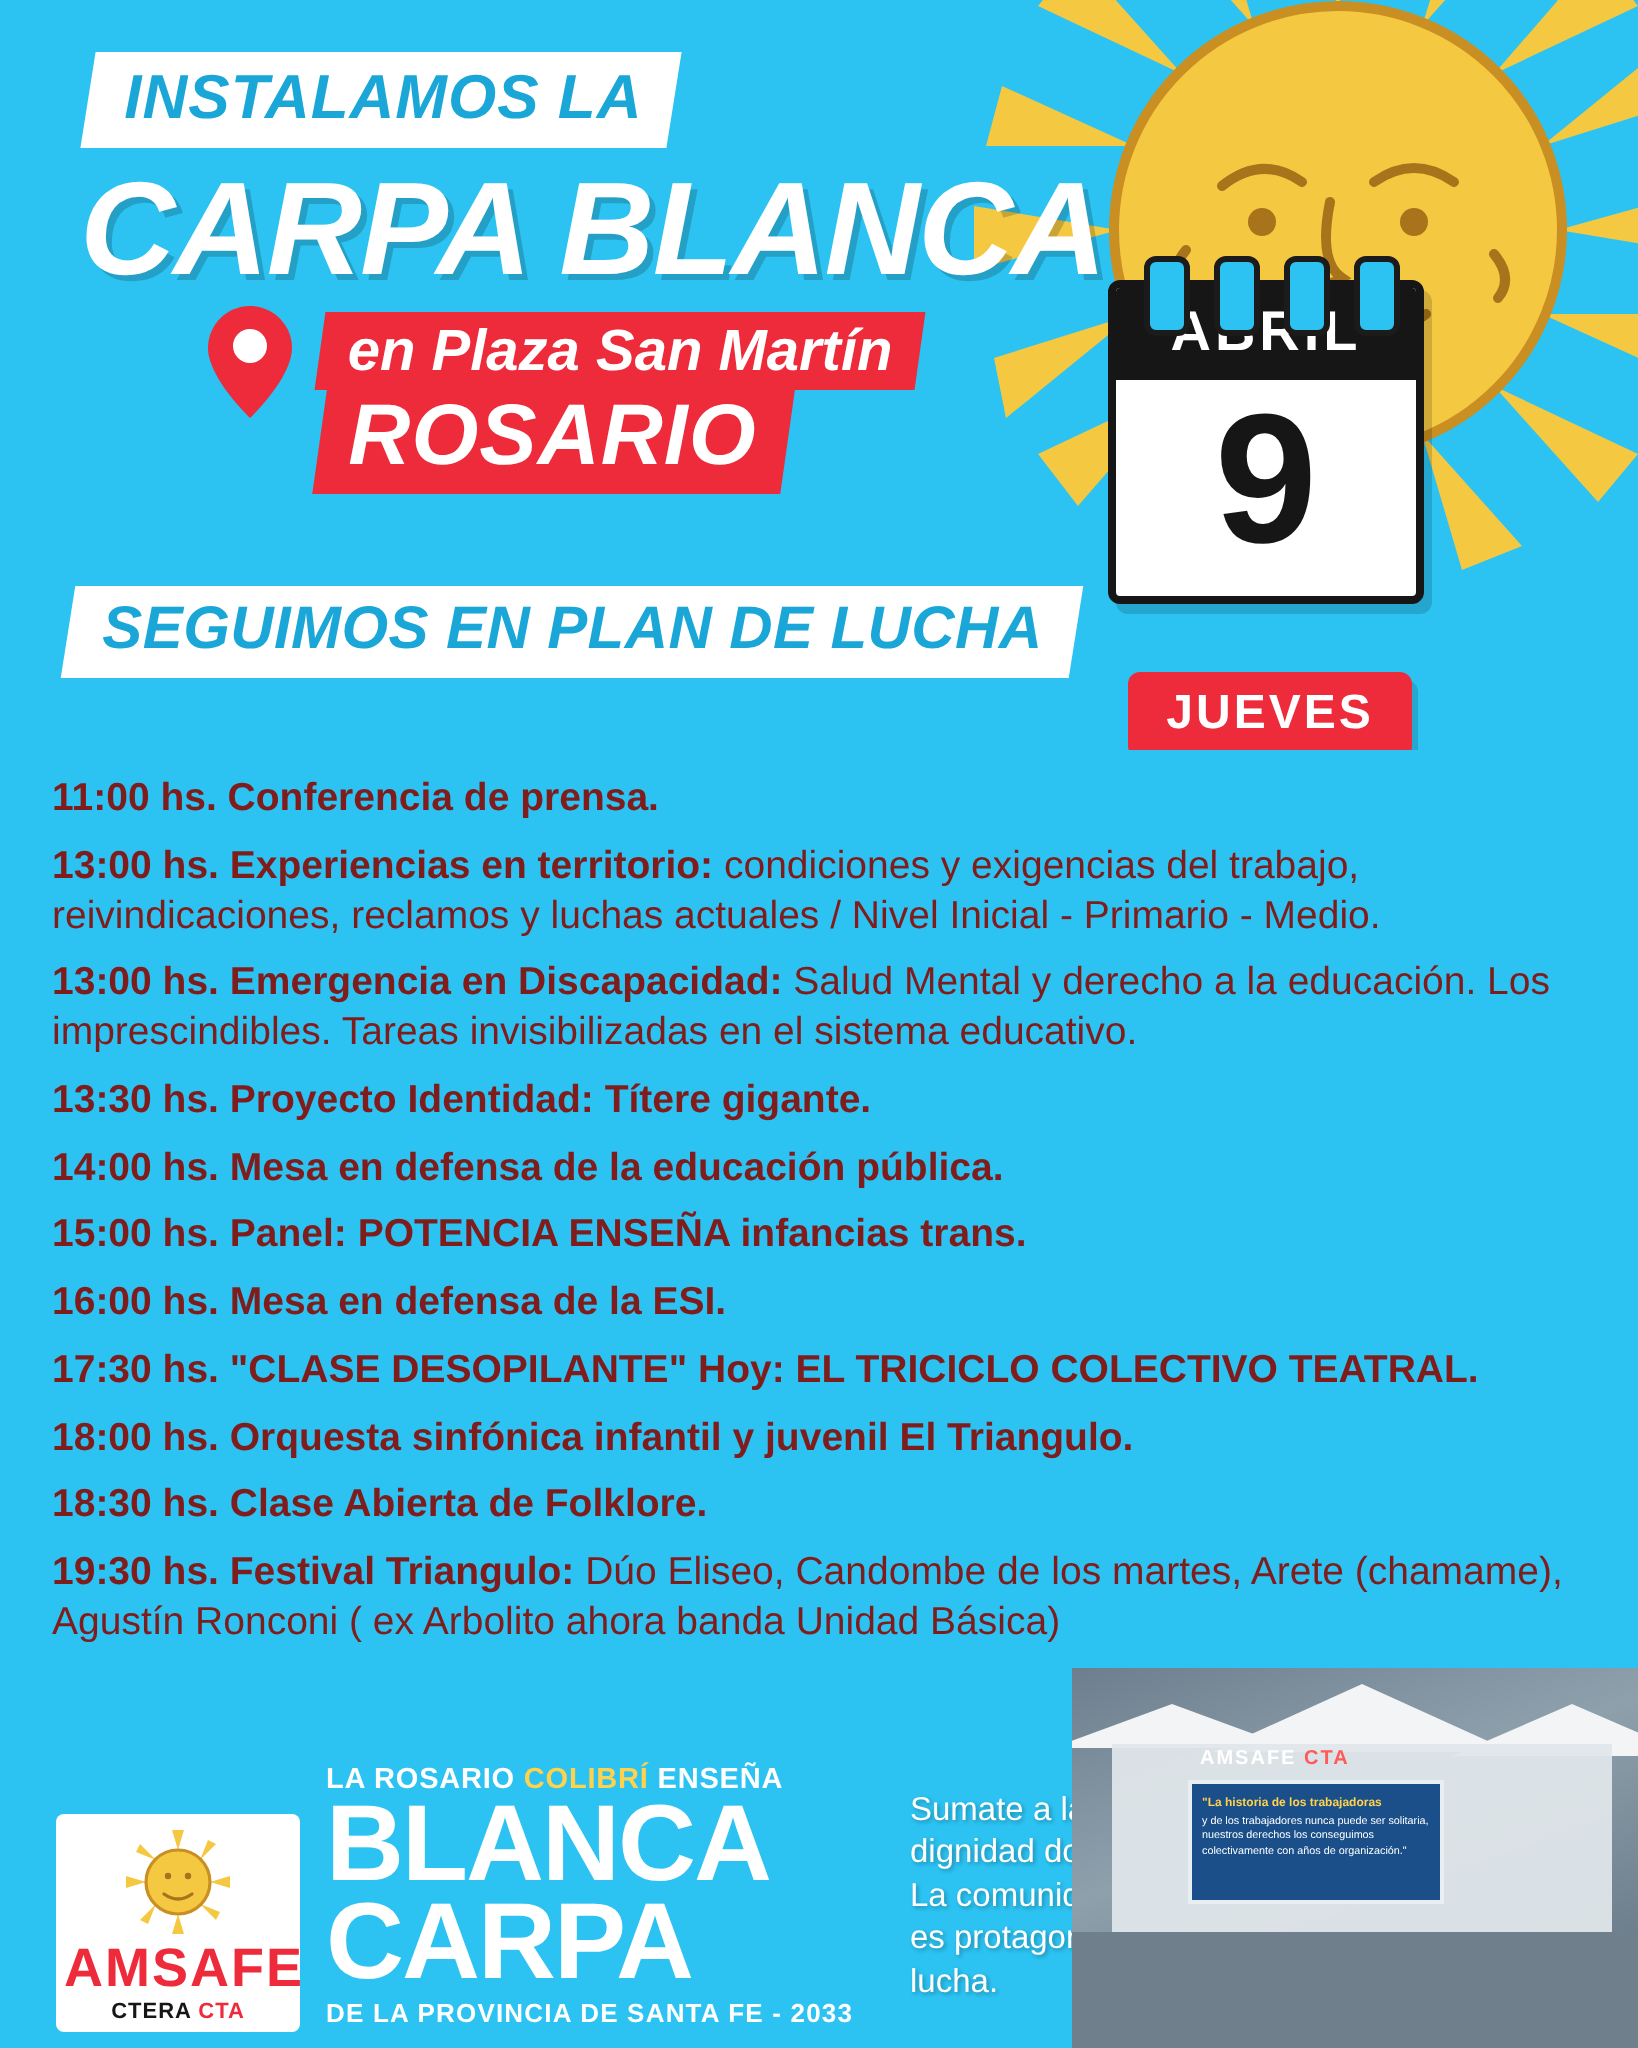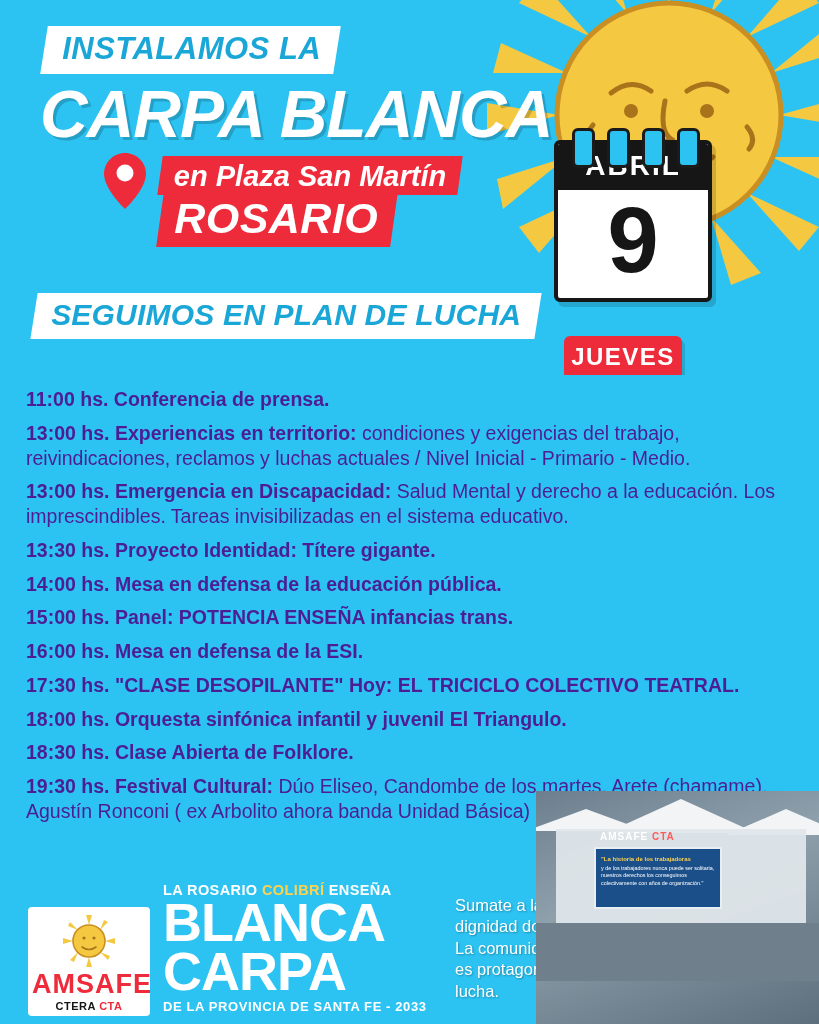--- a/index.html
+++ b/index.html
@@ -134,36 +134,36 @@
     text-align:center;
     font-size:92px;
     font-weight:bold;
     color:#161616;
     line-height:1;
     padding:4px 0 12px;
   }
   .cal-weekday{
     position:absolute;
     left:10px;top:196px;
-    width:118px;
+    width:142px;
     background:#ee2b3a;
     color:#ffffff;
     text-align:center;
     font-weight:bold;
     font-size:24px;
     letter-spacing:1.5px;
     padding:7px 0 8px;
     border-radius:6px;
     box-shadow:3px 4px 0 rgba(0,0,0,0.14);
   }
 
   
   .schedule{
     padding:12px 22px 0 26px;
-    color:#4c1d95;
+    color:#7f1d1d;
   }
   .item{
     font-size:19.5px;
     line-height:1.27;
     margin-bottom:9px;
   }
   .item .time{font-weight:bold;}
   .item .lead{font-weight:bold;}
   .item .rest{font-weight:normal;}
 
@@ -218,21 +218,21 @@
   .cf-line2 .yellow{color:#ffd24d;}
   .cf-big{
     font-size:54px;font-weight:bold;line-height:0.92;letter-spacing:-1px;
   }
   .cf-foot{
     font-size:13px;font-weight:bold;letter-spacing:0.6px;margin-top:2px;
   }
   .photo{
     position:absolute;
     right:0;bottom:0;
-    width:283px;height:233px;
+    width:283px;height:190px;
     background:linear-gradient(160deg,#6d7f8e 0%,#8fa0ad 40%,#5d6e7c 100%);
     overflow:hidden;
   }
   .tent{
     position:absolute;
     background:#f2f4f5;
   }
   .photo-banner{
     position:absolute;
     left:58px;top:56px;
@@ -387,21 +387,21 @@
     <div class="item">
       <span class="time">18:00 hs.</span><span class="lead"> Orquesta sinfónica infantil y juvenil El Triangulo.</span><span class="rest"></span>
     </div>
 
 
     <div class="item">
       <span class="time">18:30 hs.</span><span class="lead"> Clase Abierta de Folklore.</span><span class="rest"></span>
     </div>
 
     <div class="item">
-      <span class="time">19:30 hs.</span><span class="lead"> Festival Cultural:</span><span class="rest"> Dúo Eliseo, Candombe de los martes, Arete (chamame), Agustín Ronconi ( ex Arbolito ahora banda Unidad Básica)</span>
+      <span class="time">19:30 hs.</span><span class="lead"> Festival Triangulo:</span><span class="rest"> Dúo Eliseo, Candombe de los martes, Arete (chamame), Agustín Ronconi ( ex Arbolito ahora banda Unidad Básica)</span>
     </div>
   </div>
 
   <div class="footer">
 
     <div class="amsafe-logo">
       <div class="amsafe-box">
         <div class="amsafe-sun">
           <svg viewBox="0 0 56 56" width="56" height="56" aria-hidden="true">
             <g transform="translate(28,28)">

